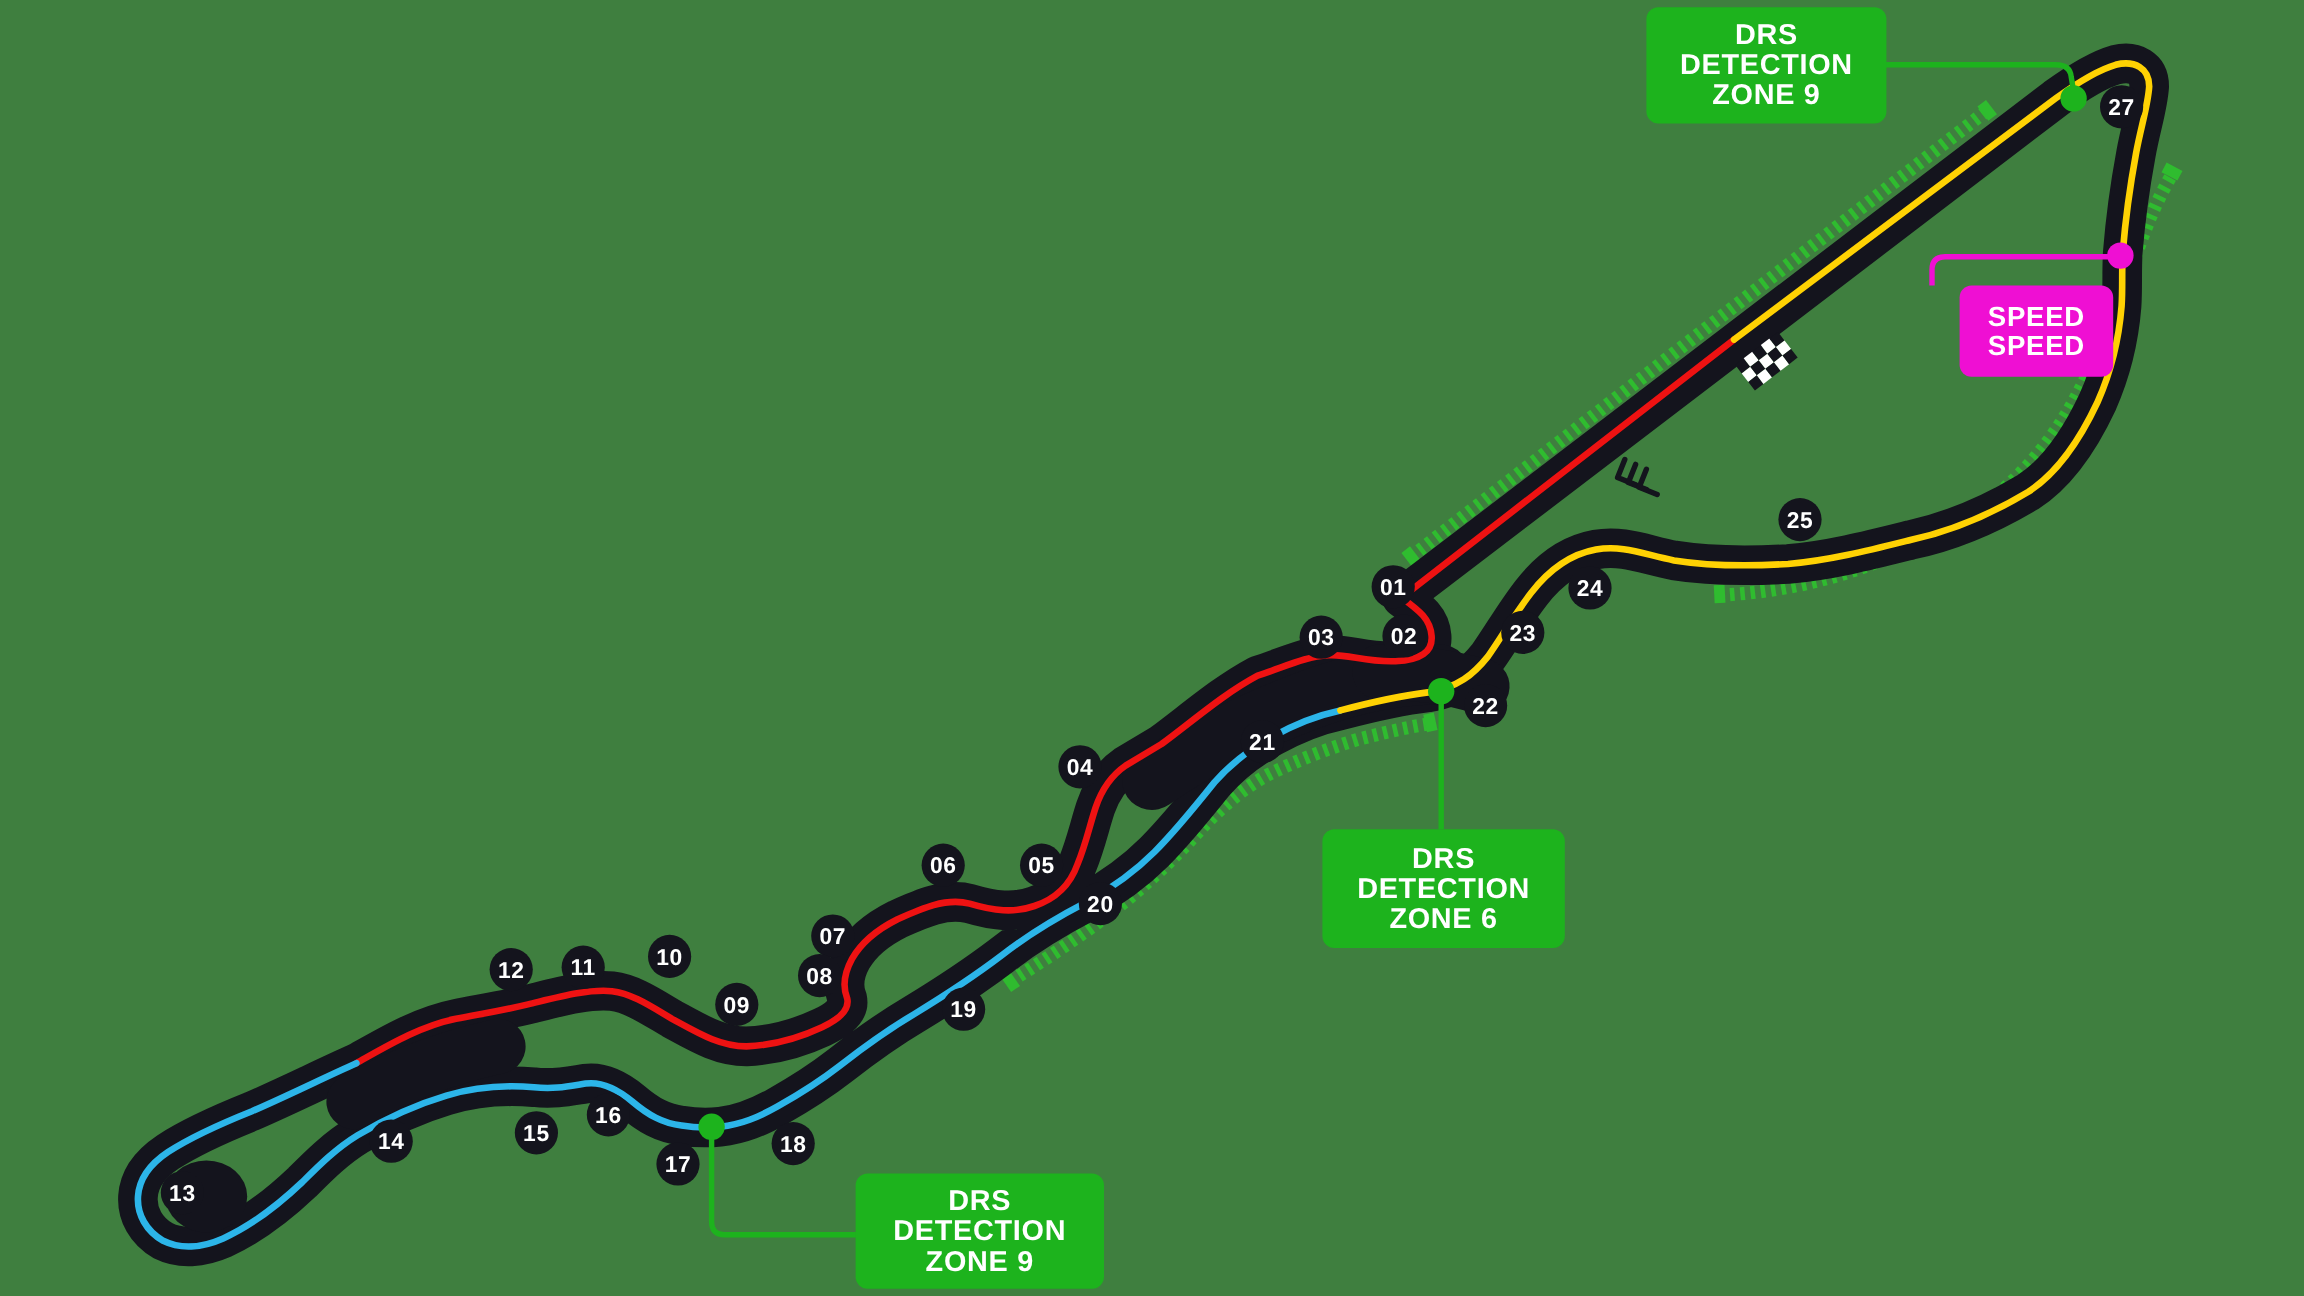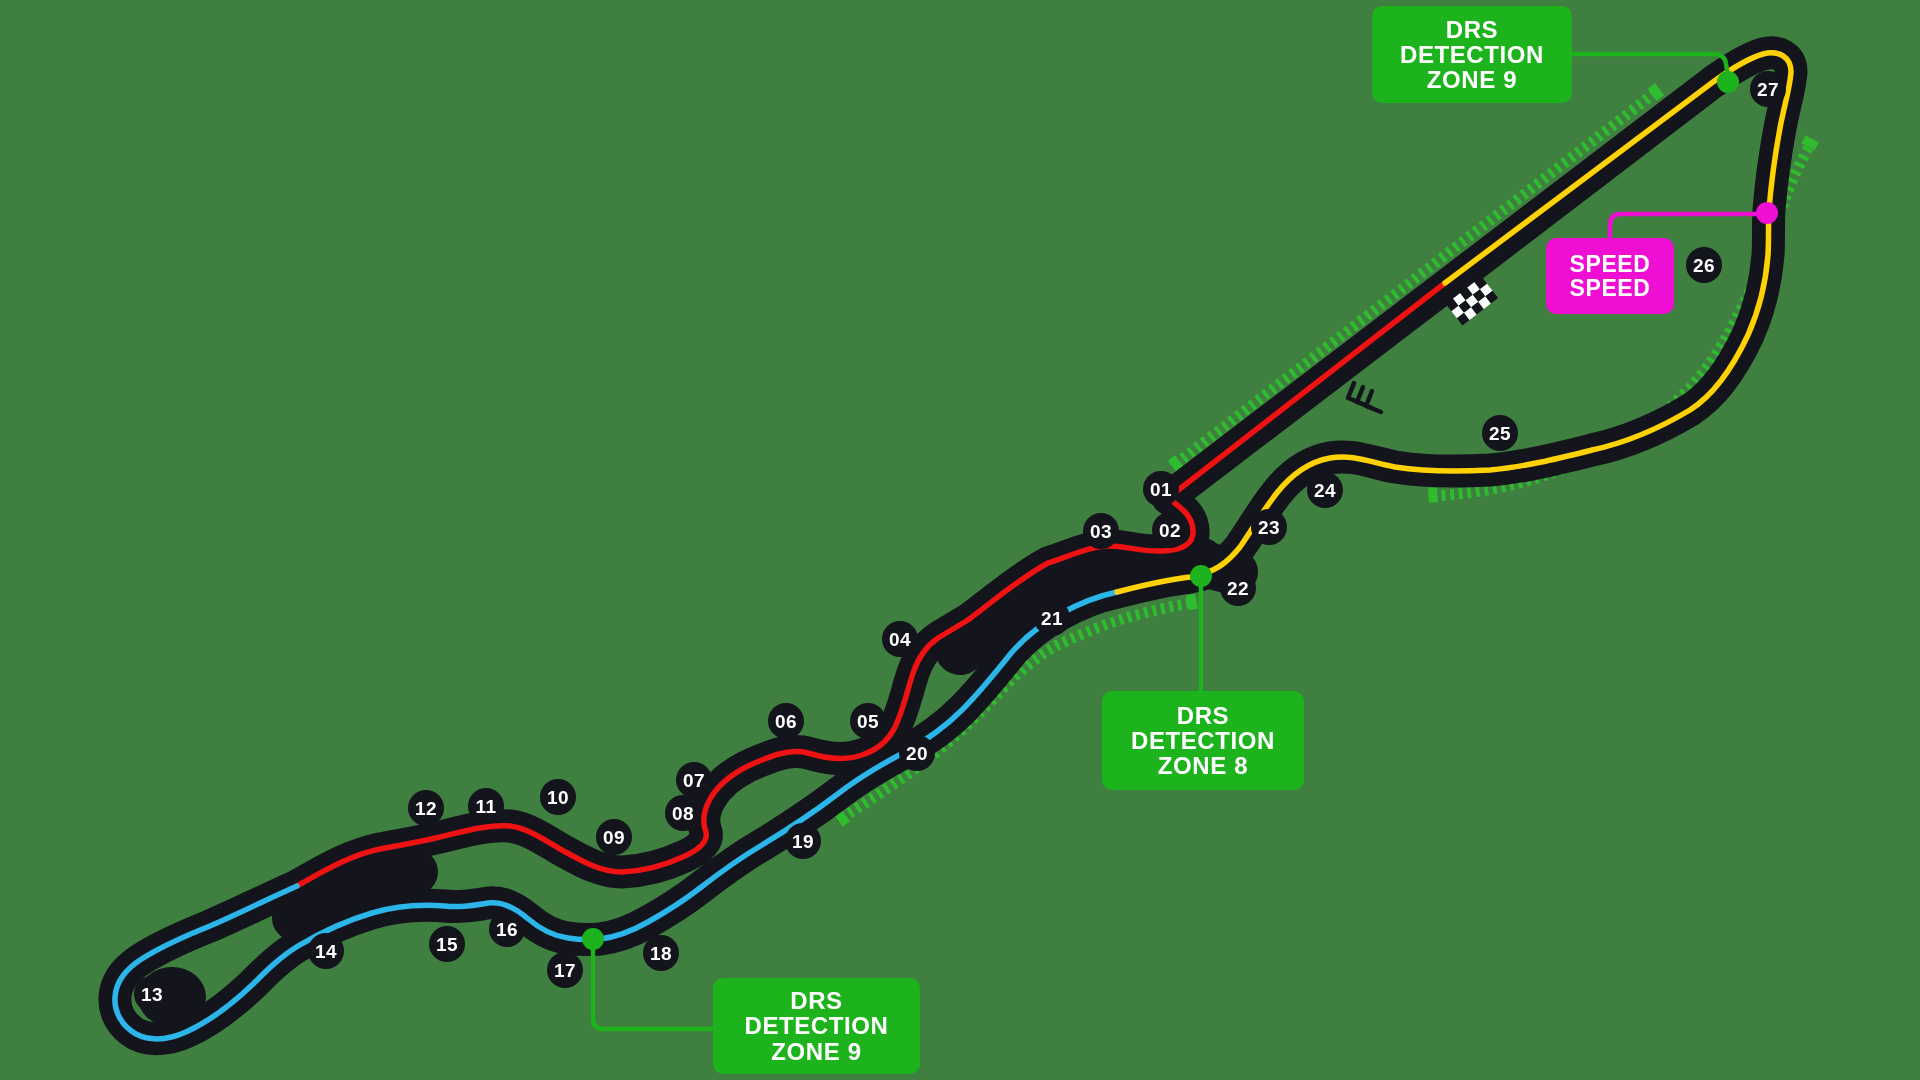--- a/index.html
+++ b/index.html
@@ -232,24 +232,24 @@
   </svg>
 
   <div class="label-box" style="left:713px;top:978px;width:207px;height:96px;">
     <span>DRS</span>
     <span>DETECTION</span>
     <span>ZONE 9</span>
   </div>
   <div class="label-box" style="left:1102px;top:691px;width:202px;height:99px;">
     <span>DRS</span>
     <span>DETECTION</span>
-    <span>ZONE 8</span>
+    <span>ZONE 6</span>
   </div>
   <div class="label-box" style="left:1372px;top:6px;width:200px;height:97px;">
     <span>DRS</span>
     <span>DETECTION</span>
     <span>ZONE 9</span>
   </div>
-  <div class="label-box magenta" style="left:1546px;top:238px;width:128px;height:76px;">
+  <div class="label-box magenta" style="left:1633px;top:238px;width:128px;height:76px;">
     <span>SPEED</span>
     <span>SPEED</span>
   </div>
 </div>
 
 </body></html>

